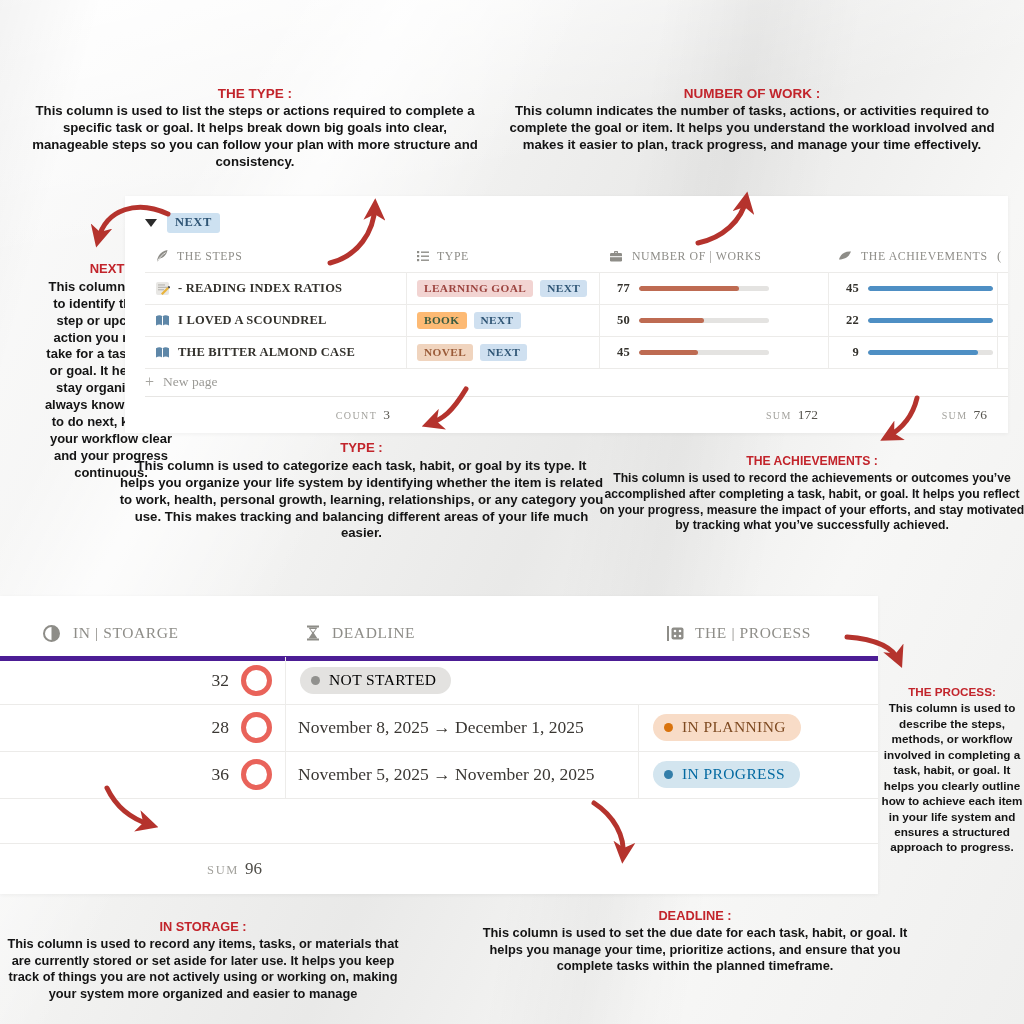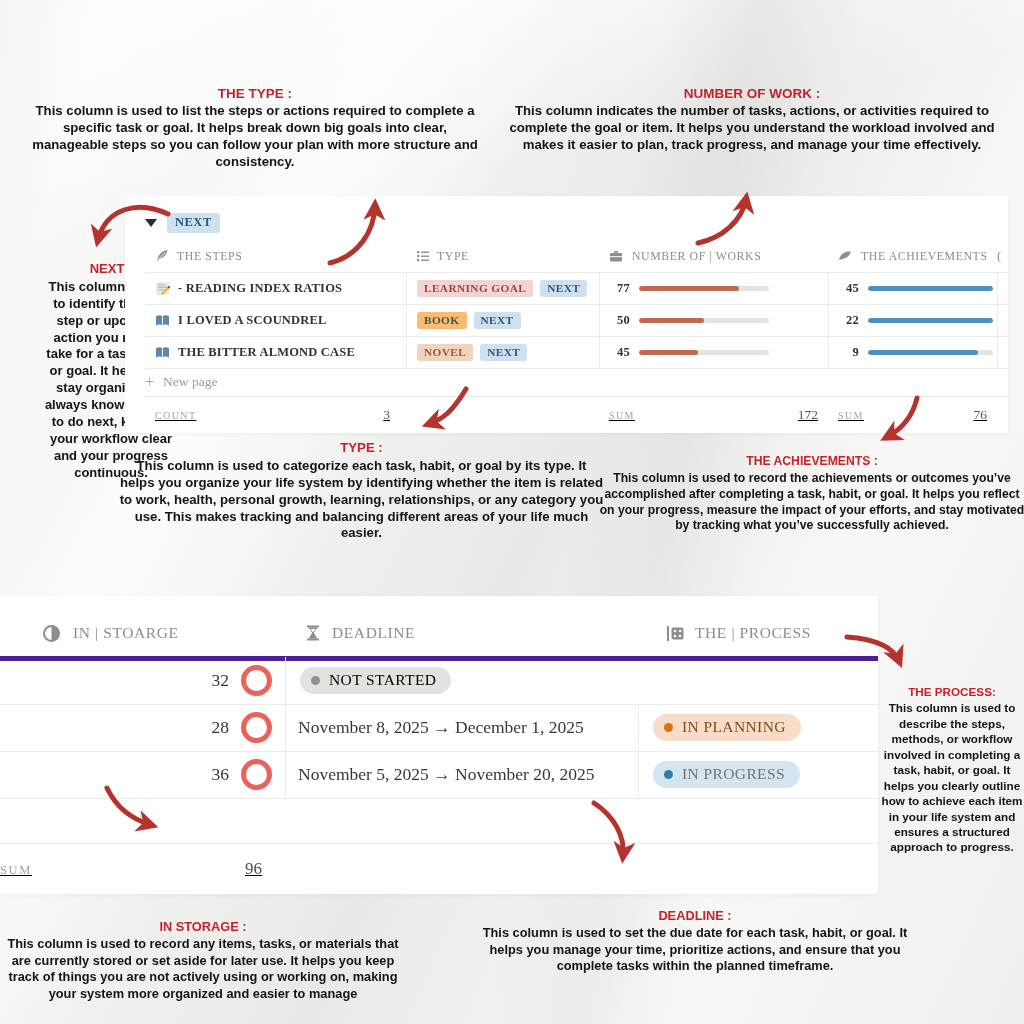--- a/index.html
+++ b/index.html
@@ -61,21 +61,21 @@
   .pvalue{min-width:20px;text-align:right;color:#34322D;}
   .ptrack{height:5px;border-radius:3px;background:#E4E3E1;position:relative;overflow:hidden;}
   .ptrack.works{width:130px;}
   .ptrack.ach{width:125px;}
   .pfill{position:absolute;left:0;top:0;bottom:0;border-radius:3px;}
   .pfill.orange{background:#BE6B52;}
   .pfill.blue{background:#4E8FC4;}
   #tt-newpage{top:172px;height:28px;color:#9B9A96;font-size:13.5px;gap:9px;}
   #tt-newpage .plus{font-size:16px;line-height:1;color:#A5A49F;}
   #tt-footer{top:200px;height:36px;border-top:1px solid #E7E6E4;align-items:center;}
-  .agg{display:flex;align-items:baseline;justify-content:space-between;gap:22px;width:100%;text-decoration:underline;}
+  .agg{display:flex;align-items:baseline;justify-content:flex-end;gap:6px;width:100%;}
   .agg .lbl{font-size:10px;letter-spacing:1.4px;color:#A3A29D;}
   .agg .val{font-size:13.5px;color:#55534D;}
   .paren{color:#8E8D88;font-size:13px;}
 
   
   #bottom-table{left:0;top:596px;width:878px;height:298px;}
   .bt-row{position:absolute;left:0;right:0;display:flex;align-items:center;}
   .bt-c1{width:285px;box-sizing:border-box;display:flex;align-items:center;height:100%;}
   .bt-c2{width:353px;box-sizing:border-box;padding-left:12px;display:flex;align-items:center;gap:10px;height:100%;}
   .bt-c3{flex:1;box-sizing:border-box;padding-left:14px;display:flex;align-items:center;gap:10px;height:100%;}
@@ -84,21 +84,21 @@
   #bt-header .bt-c1{padding-left:42px;gap:12px;}
   .bt-datarow{height:47px;font-size:17.5px;color:#3A3733;border-bottom:1px solid #ECEBE9;}
   #bt-r0{top:61px;} #bt-r1{top:108px;} #bt-r2{top:155px;}
   #bt-header{border-bottom:5px solid #4c1d95;}
   .bt-c1 .num{flex:1;text-align:right;padding-right:12px;margin-left:28px;}
   .ring{width:21px;height:21px;border:5px solid #E9635A;border-radius:50%;margin-right:13px;flex:none;}
   .pill{display:inline-flex;align-items:center;gap:9px;border-radius:16px;padding:4px 15px 5px 11px;font-size:15.5px;letter-spacing:0.4px;white-space:nowrap;}
   .pill .dot{width:9px;height:9px;border-radius:50%;flex:none;}
   .pill-gray{background:#E3E2E0;color:#000000;} .pill-gray .dot{background:#91918E;}
   .pill-orange{background:#F8DCC7;color:#7E4A21;} .pill-orange .dot{background:#D9730D;}
-  .pill-blue{background:#D3E5EF;color:#737373;} .pill-blue .dot{background:#337EA9;}
+  .pill-blue{background:#D3E5EF;color:#0369a1;} .pill-blue .dot{background:#337EA9;}
   #bt-empty{top:202px;height:45px;border-bottom:1px solid #ECEBE9;}
   #bt-footer{top:247px;height:51px;}
   #bt-footer .agg{width:285px;padding-right:23px;box-sizing:border-box;}
   #bt-footer .lbl{font-size:12.5px;letter-spacing:1.6px;color:#A3A29D;}
   #bt-footer .val{font-size:17px;color:#4F4D48;}
 
   
   #arrows{position:absolute;inset:0;pointer-events:none;}
 </style>
 </head>

